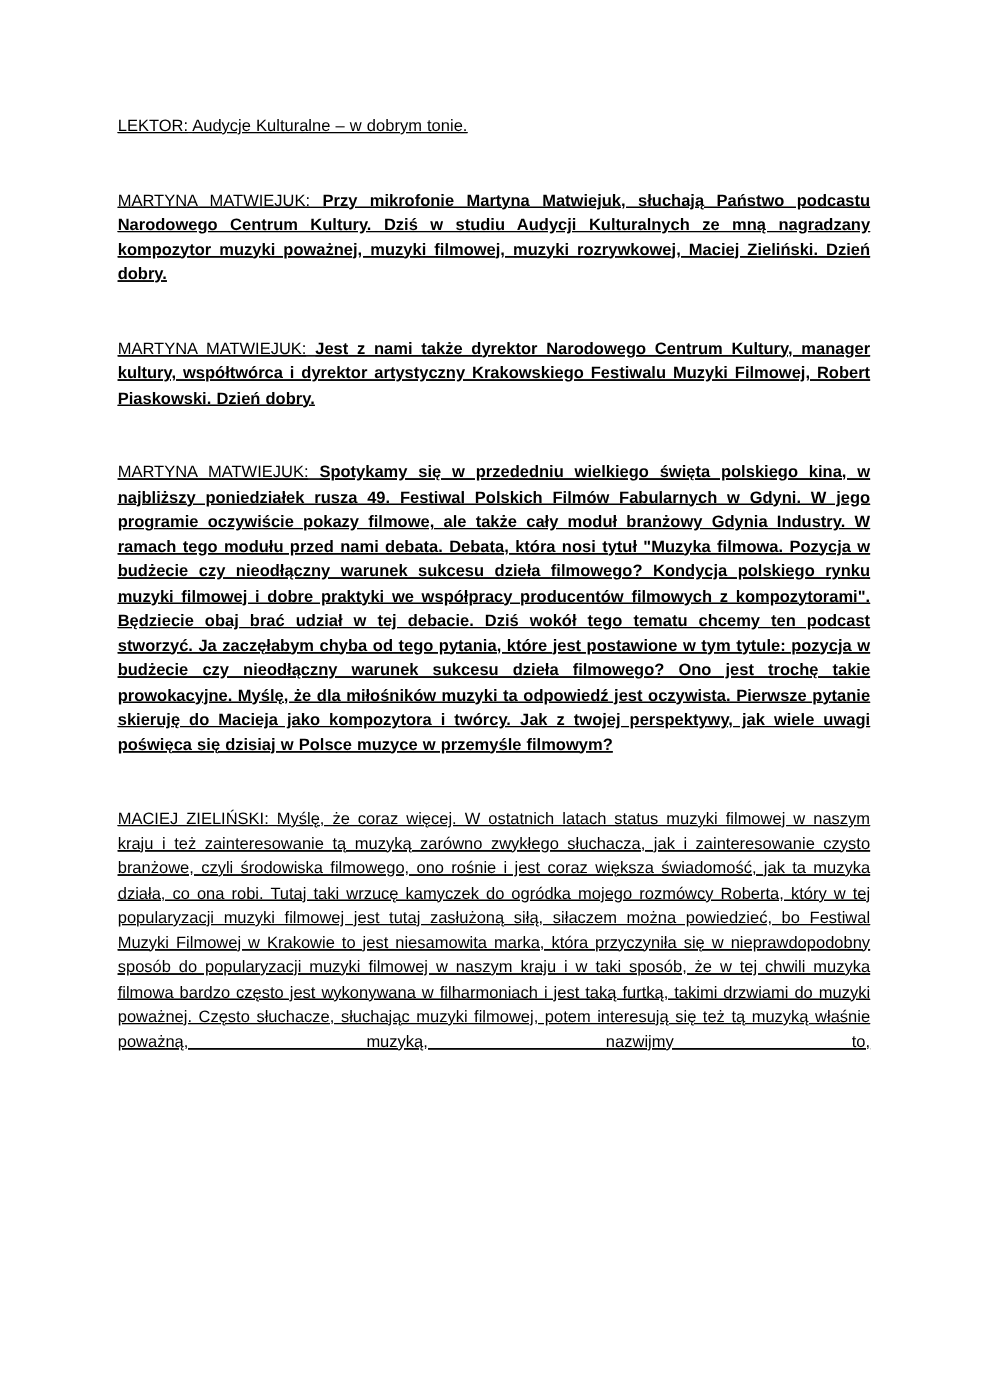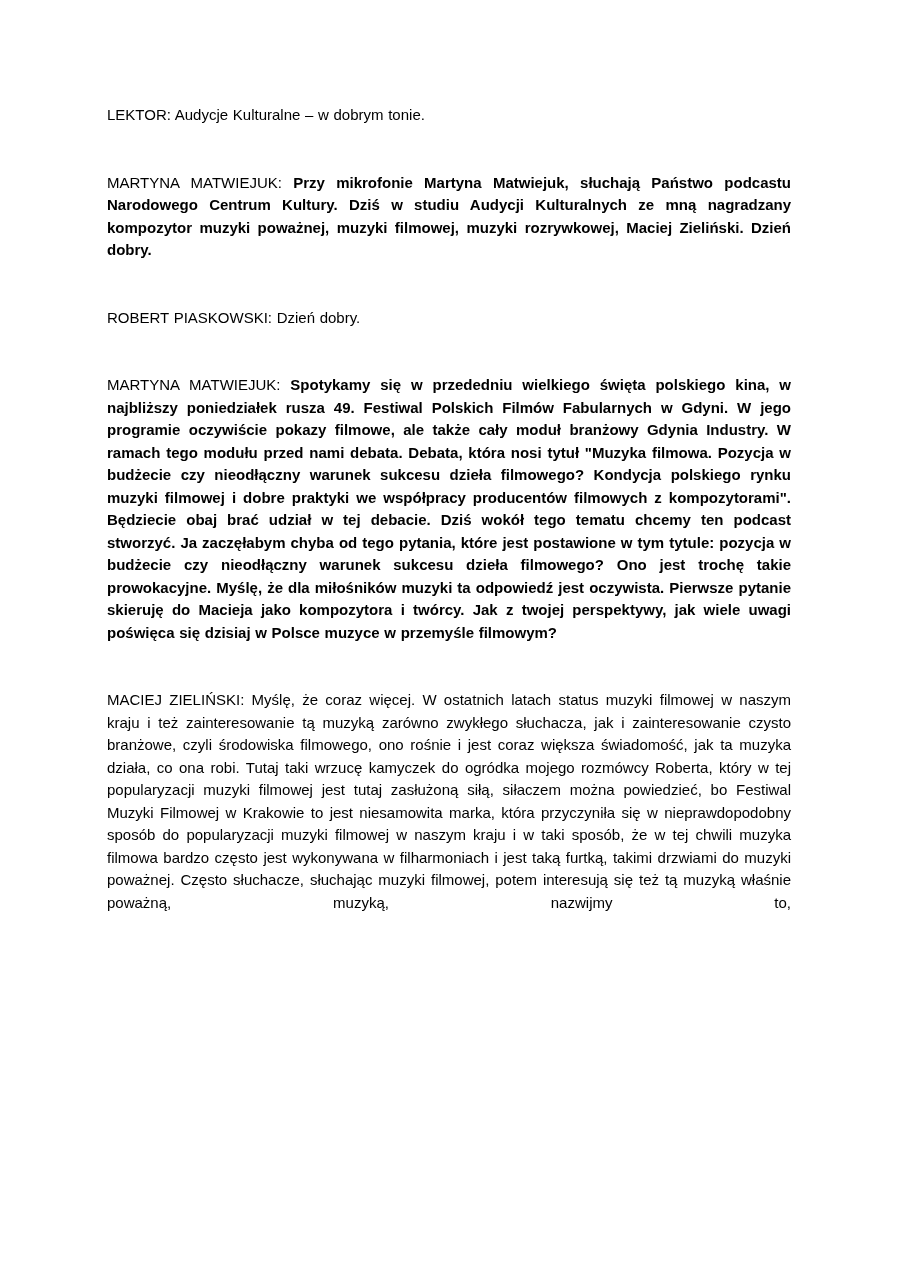--- a/index.html
+++ b/index.html
@@ -1,15 +1,15 @@
 <!DOCTYPE html>
 <html><head>
 <meta charset="utf-8">
 <style>
-  * { box-sizing: border-box; }
+  * { box-sizing: border-box; text-decoration: underline; }
   html, body {
     margin: 0;
     padding: 0;
     background: #ffffff;
   }
   body {
     width: 900px;
     height: 1273px;
     position: relative;
     overflow: hidden;
@@ -48,25 +48,25 @@
     <span class="speaker">LEKTOR:</span>
     <span class="speech">Audycje Kulturalne – w dobrym tonie.</span>
   </p>
 
   <p class="para">
     <span class="speaker">MARTYNA MATWIEJUK:</span>
     <span class="speech speech-bold">Przy mikrofonie Martyna Matwiejuk, słuchają Państwo podcastu Narodowego Centrum Kultury. Dziś w studiu Audycji Kulturalnych ze mną nagradzany kompozytor muzyki poważnej, muzyki filmowej, muzyki rozrywkowej, Maciej Zieliński. Dzień dobry.</span>
   </p>
 
 
+  <p class="para">
+    <span class="speaker">MARTYNA MATWIEJUK:</span>
+    <span class="speech speech-bold">Jest z nami także dyrektor Narodowego Centrum Kultury, manager kultury, współtwórca i dyrektor artystyczny Krakowskiego Festiwalu Muzyki Filmowej, Robert Piaskowski. Dzień dobry.</span>
+  </p>
 
-  <p class="para">
-    <span class="speaker">ROBERT PIASKOWSKI:</span>
-    <span class="speech">Dzień dobry.</span>
-  </p>
 
   <p class="para">
     <span class="speaker">MARTYNA MATWIEJUK:</span>
     <span class="speech speech-bold">Spotykamy się w przededniu wielkiego święta polskiego kina, w najbliższy poniedziałek rusza 49. Festiwal Polskich Filmów Fabularnych w Gdyni. W jego programie oczywiście pokazy filmowe, ale także cały moduł branżowy Gdynia Industry. W ramach tego modułu przed nami debata. Debata, która nosi tytuł "Muzyka filmowa. Pozycja w budżecie czy nieodłączny warunek sukcesu dzieła filmowego? Kondycja polskiego rynku muzyki filmowej i dobre praktyki we współpracy producentów filmowych z kompozytorami". Będziecie obaj brać udział w tej debacie. Dziś wokół tego tematu chcemy ten podcast stworzyć. Ja zaczęłabym chyba od tego pytania, które jest postawione w tym tytule: pozycja w budżecie czy nieodłączny warunek sukcesu dzieła filmowego? Ono jest trochę takie prowokacyjne. Myślę, że dla miłośników muzyki ta odpowiedź jest oczywista. Pierwsze pytanie skieruję do Macieja jako kompozytora i twórcy. Jak z twojej perspektywy, jak wiele uwagi poświęca się dzisiaj w Polsce muzyce w przemyśle filmowym?</span>
   </p>
 
   <p class="para justify-last">
     <span class="speaker">MACIEJ ZIELIŃSKI:</span>
     <span class="speech">Myślę, że coraz więcej. W ostatnich latach status muzyki filmowej w naszym kraju i też zainteresowanie tą muzyką zarówno zwykłego słuchacza, jak i zainteresowanie czysto branżowe, czyli środowiska filmowego, ono rośnie i jest coraz większa świadomość, jak ta muzyka działa, co ona robi. Tutaj taki wrzucę kamyczek do ogródka mojego rozmówcy Roberta, który w tej popularyzacji muzyki filmowej jest tutaj zasłużoną siłą, siłaczem można powiedzieć, bo Festiwal Muzyki Filmowej w Krakowie to jest niesamowita marka, która przyczyniła się w nieprawdopodobny sposób do popularyzacji muzyki filmowej w naszym kraju i w taki sposób, że w tej chwili muzyka filmowa bardzo często jest wykonywana w filharmoniach i jest taką furtką, takimi drzwiami do muzyki poważnej. Często słuchacze, słuchając muzyki filmowej, potem interesują się też tą muzyką właśnie poważną, muzyką, nazwijmy to,</span>
   </p>

